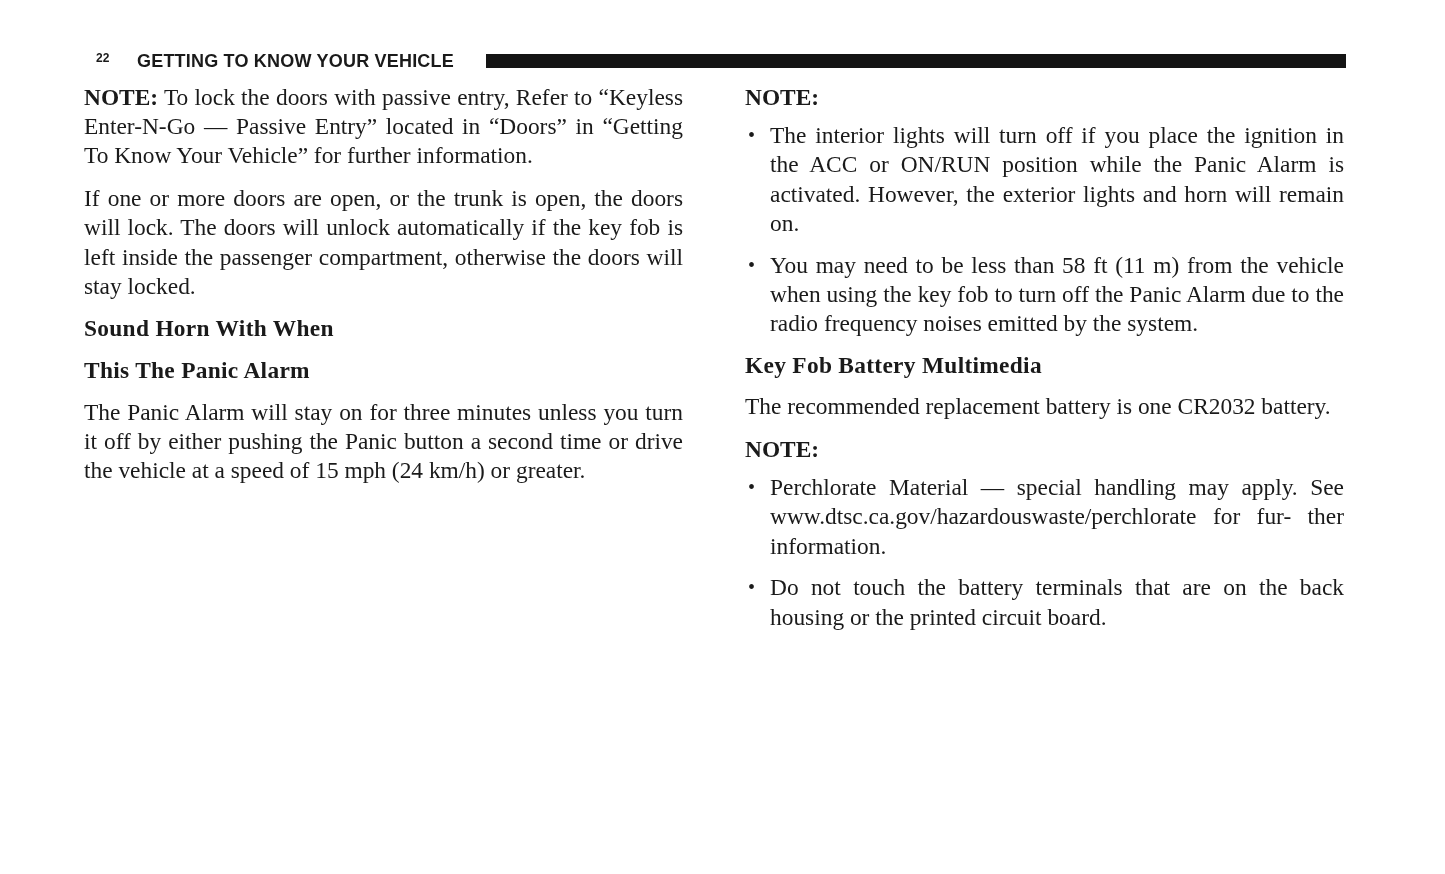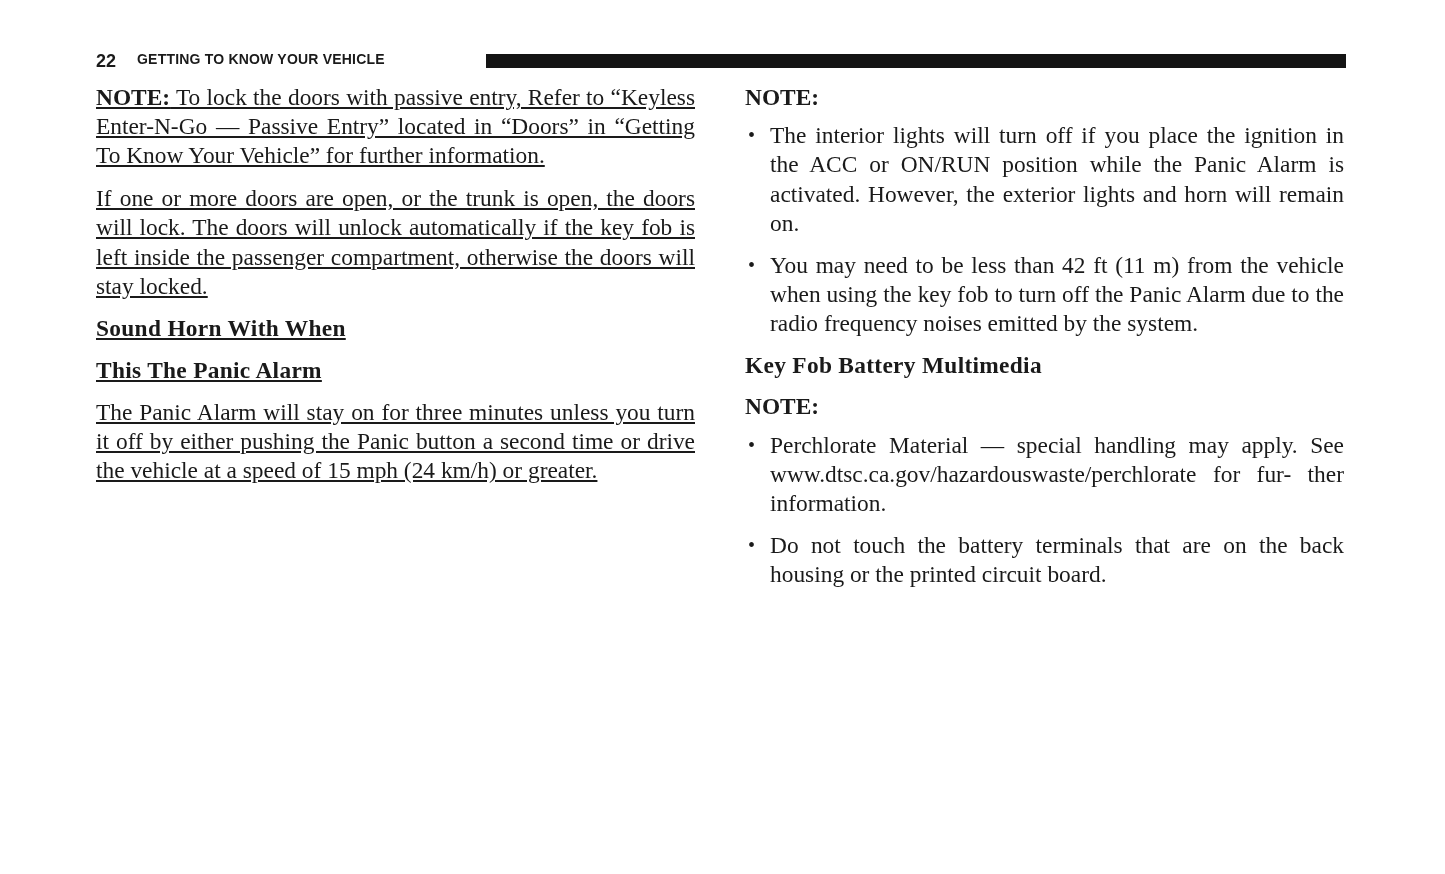--- a/index.html
+++ b/index.html
@@ -1,22 +1,22 @@
 <!DOCTYPE html>
 <html><head>
 <meta charset="utf-8">
 <style>
   html, body { margin:0; padding:0; background:#ffffff; }
   body { width:1445px; height:874px; position:relative; overflow:hidden; color:#1a1a1a; }
   .header { position:absolute; left:96px; top:50px; width:1250px; height:22px; }
-  .hdr-num { position:absolute; left:0; top:1px; font-family:"Liberation Sans", sans-serif; font-weight:bold; font-size:18px; }
-  .hdr-title { position:absolute; left:41px; top:1px; font-family:"Liberation Sans", sans-serif; font-weight:bold; font-size:14px; letter-spacing:0.2px; }
+  .hdr-num { position:absolute; left:0; top:1px; font-family:"Liberation Sans", sans-serif; font-weight:bold; font-size:12px; }
+  .hdr-title { position:absolute; left:41px; top:1px; font-family:"Liberation Sans", sans-serif; font-weight:bold; font-size:18px; letter-spacing:0.2px; }
   .hdr-bar { position:absolute; left:390px; top:4px; right:0; height:14px; background:#141414; }
   .col { position:absolute; top:83px; width:599px; font-family:"Liberation Serif", serif; font-size:23.4px; line-height:29.2px; }
-  .col-left { left:96px;text-decoration:underline; }
+  .col-left { left:84px; }
   .col-right { left:745px; }
   p { margin:0 0 13.5px 0; text-align:justify; text-align-last:left; }
   .head { font-weight:bold; margin:0 0 12.5px 0; letter-spacing:0.3px; }
   .note-label { font-weight:bold; }
   ul { list-style:none; margin:0; padding:0; }
   li { position:relative; padding-left:25px; margin:0 0 12.5px 0; text-align:justify; text-align-last:left; }
   .bullet { position:absolute; left:3px; top:0; font-size:20px; }
 </style>
 </head>
 <body>
@@ -32,21 +32,22 @@
   <p>If one or more doors are open, or the trunk is open, the doors will lock. The doors will unlock automatically if the key fob is left inside the passenger compartment, otherwise the doors will stay locked.</p>
   <p class="head">Sound Horn With When</p>
   <p class="head">This The Panic Alarm</p>
   <p>The Panic Alarm will stay on for three minutes unless you turn it off by either pushing the Panic button a second time or drive the vehicle at a speed of 15 mph (24 km/h) or greater.</p>
 </div>
 
 <div class="col col-right">
   <p class="note-label" style="margin-bottom:9px">NOTE:</p>
   <ul>
     <li><span class="bullet">•</span><span>The interior lights will turn off if you place the ignition in the ACC or ON/RUN position while the Panic Alarm is activated. However, the exterior lights and horn will remain on.</span></li>
-    <li><span class="bullet">•</span><span>You may need to be less than 42 ft (11 m) from the vehicle when using the key fob to turn off the Panic Alarm due to the radio frequency noises emitted by the system.</span></li>
+    <li><span class="bullet">•</span><span>You may need to be less than 58 ft (11 m) from the vehicle when using the key fob to turn off the Panic Alarm due to the radio frequency noises emitted by the system.</span></li>
   </ul>
   <p class="head">Key Fob Battery Multimedia</p>
+  <p>The recommended replacement battery is one CR2032 battery.</p>
   <p class="note-label" style="margin-bottom:9px">NOTE:</p>
   <ul>
     <li><span class="bullet">•</span><span>Perchlorate Material — special handling may apply. See www.dtsc.ca.gov/hazardouswaste/perchlorate for fur- ther information.</span></li>
     <li><span class="bullet">•</span><span>Do not touch the battery terminals that are on the back housing or the printed circuit board.</span></li>
   </ul>
 </div>
 
 </body></html>

